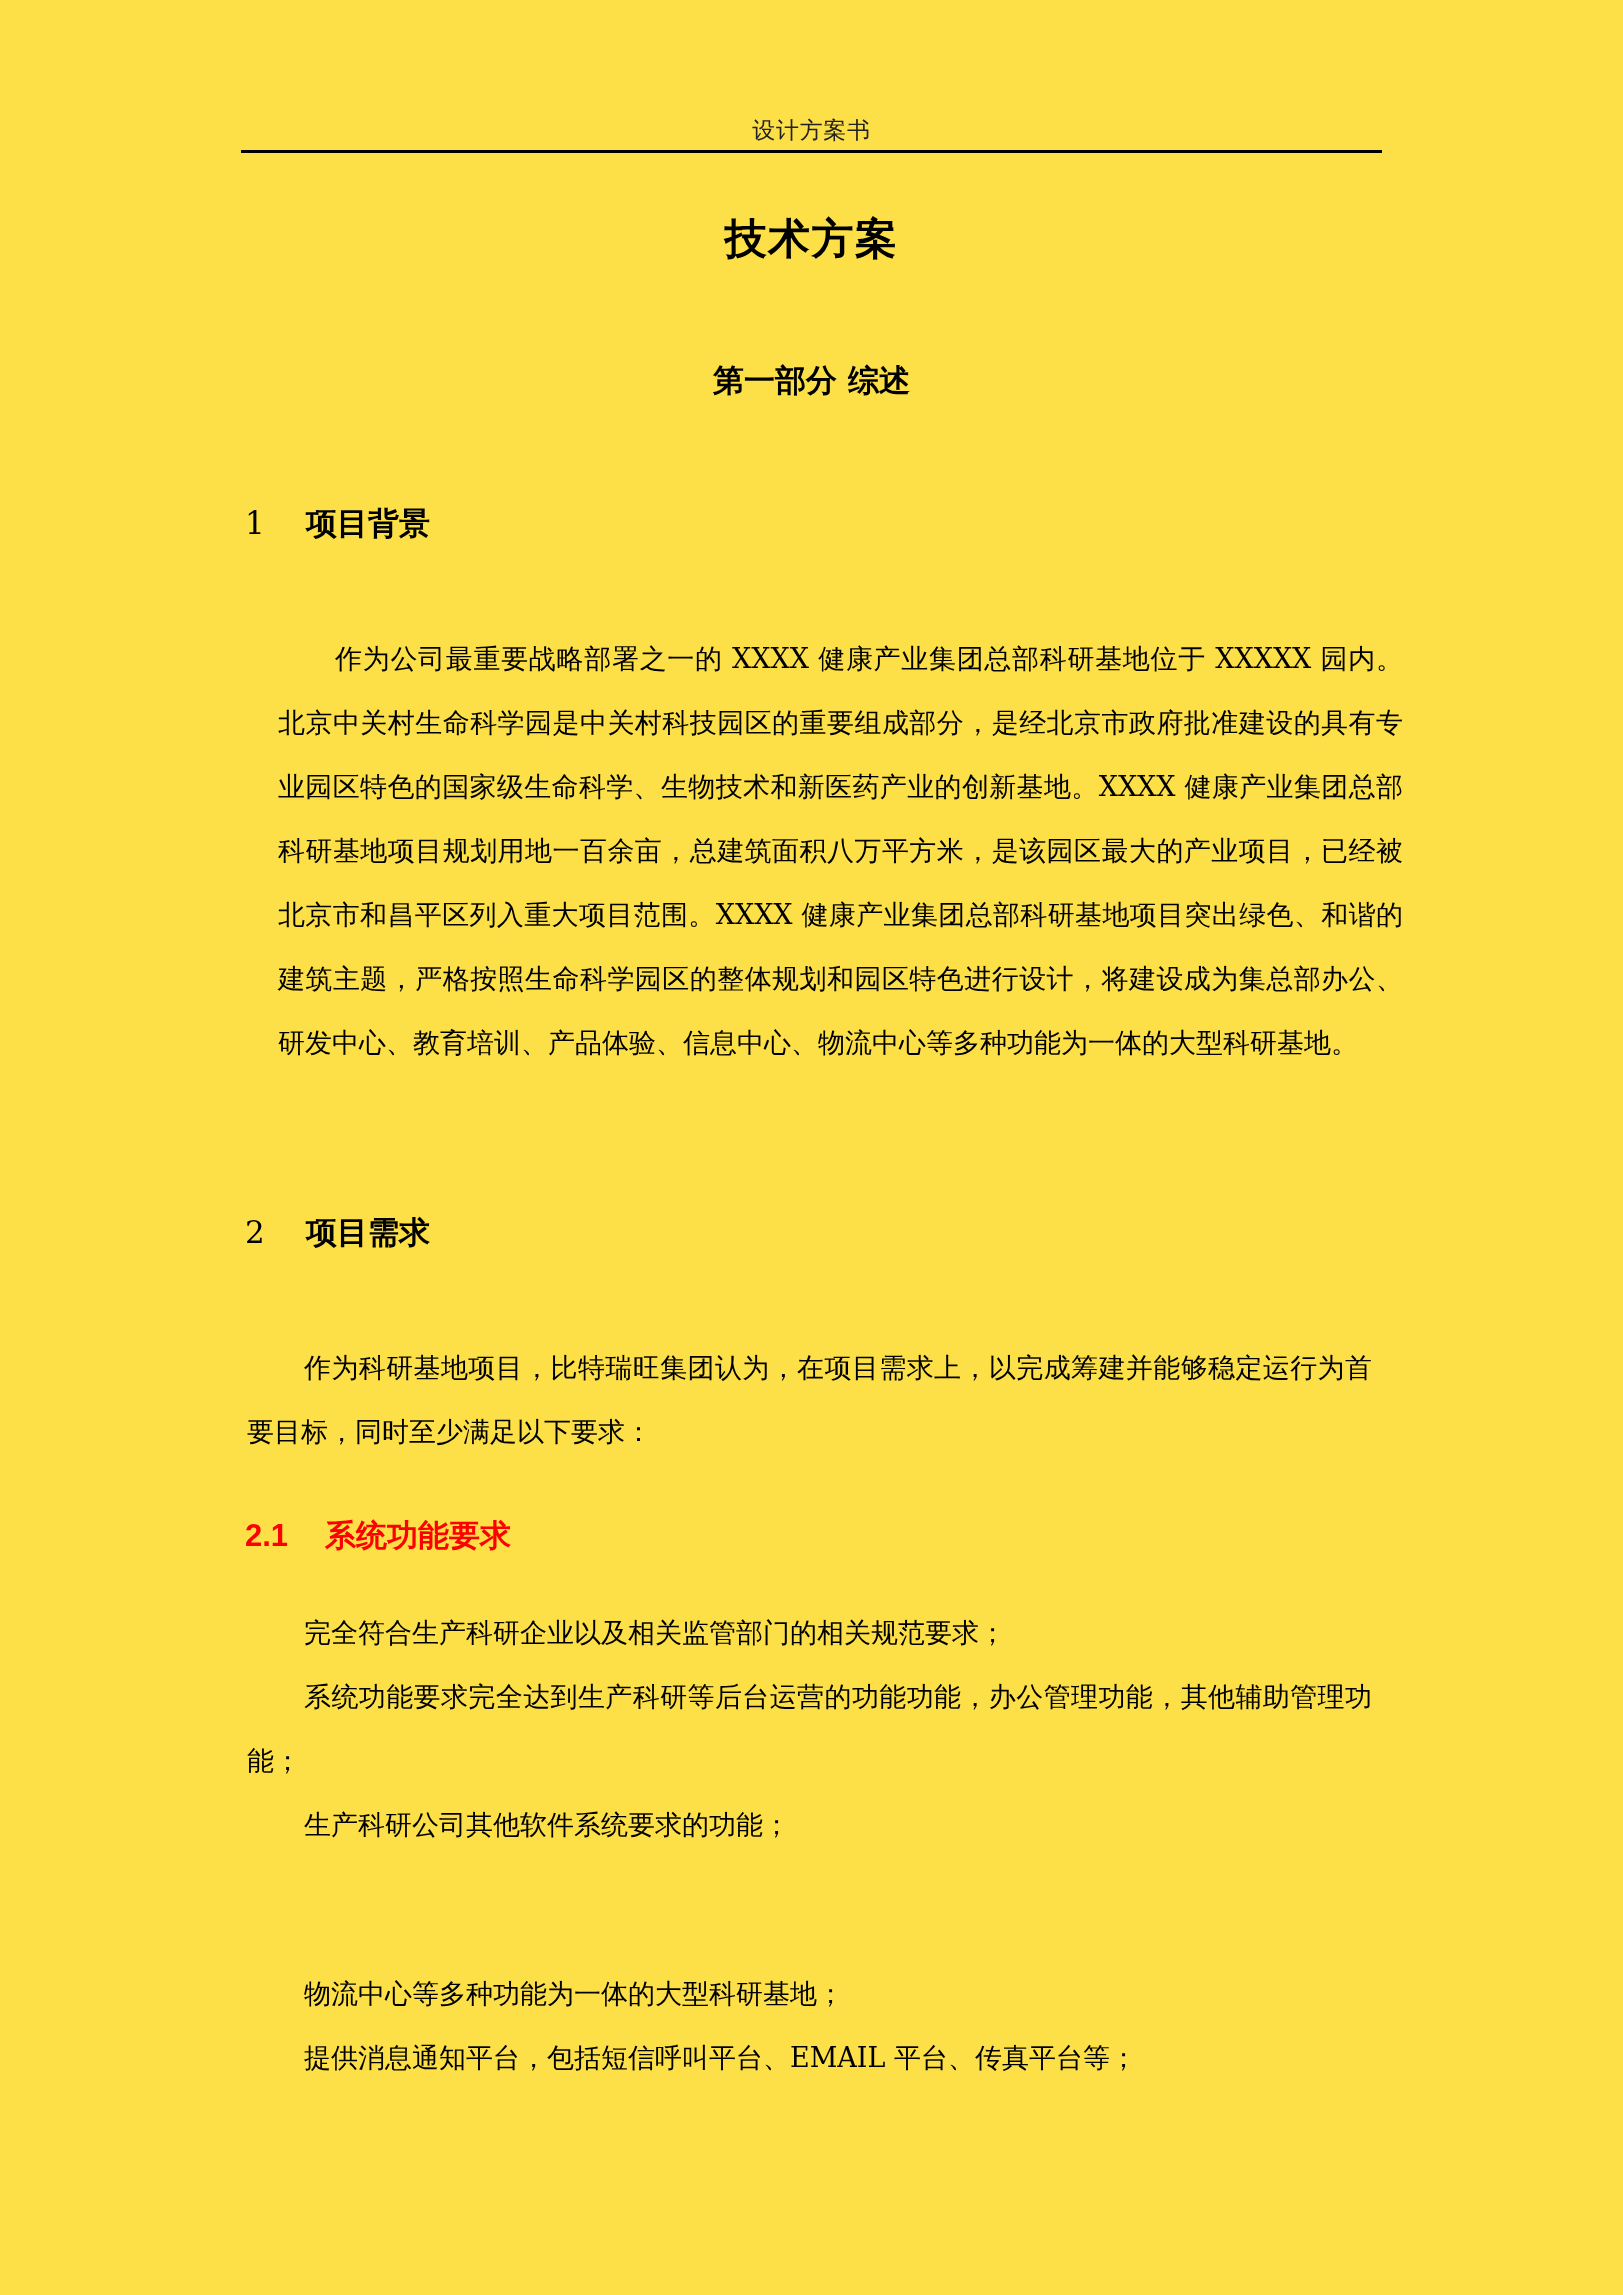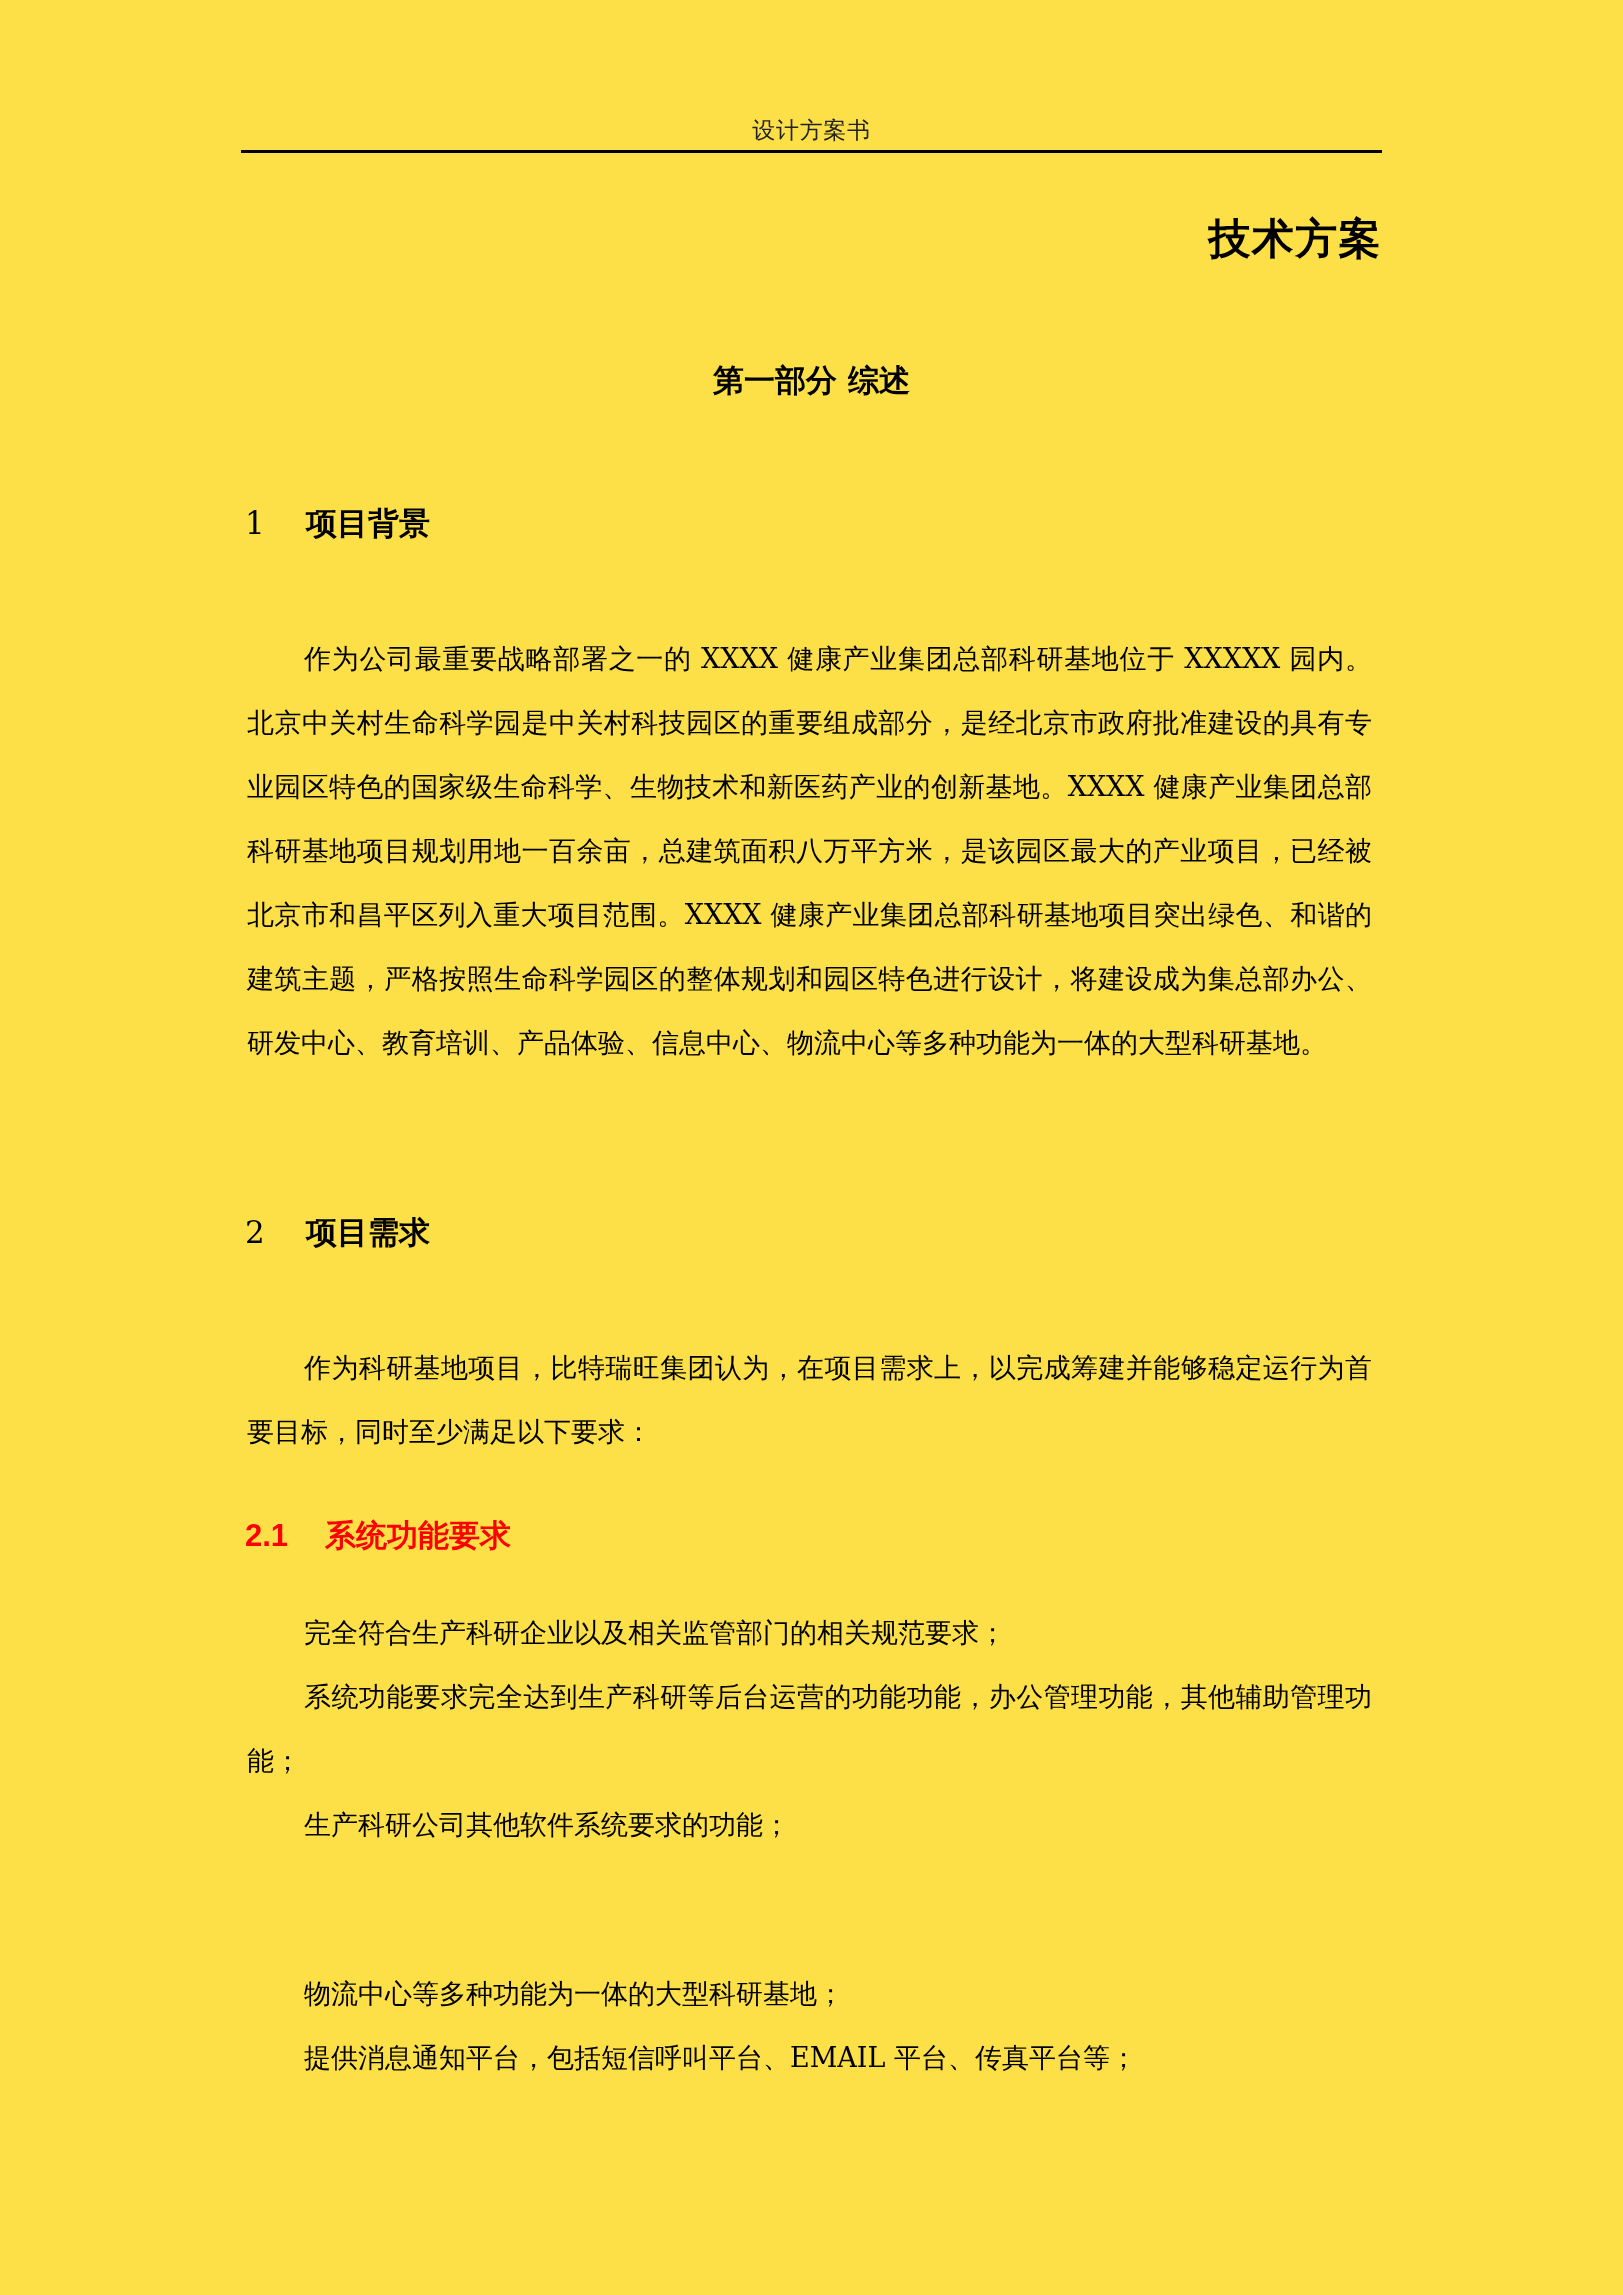--- a/index.html
+++ b/index.html
@@ -39,21 +39,21 @@
       width: 1141px;
       top: 150px;
       height: 2.7px;
       background: #000000;
     }
     .doc-title {
       position: absolute;
       left: 241px;
       width: 1141px;
       top: 211px;
-      text-align: right;
+      text-align: center;
       font-size: 42px;
       font-weight: bold;
       letter-spacing: 1.4px;
     }
     .part-title {
       position: absolute;
       left: 241px;
       width: 1141px;
       top: 360px;
       text-align: center;
@@ -119,21 +119,21 @@
 
   <div class="doc-title">技术方案</div>
 
   <div class="part-title">第一部分  综述</div>
 
   <div class="h1" style="top:503px;">
     <span class="num">1</span>
     <span>项目背景</span>
   </div>
 
-  <p class="para" style="top:627px;">作为公司最重要战略部署之一的 XXXX 健康产业集团总部科研基地位于 XXXXX 园内。北京中关村生命科学园是中关村科技园区的重要组成部分，是经北京市政府批准建设的具有专业园区特色的国家级生命科学、生物技术和新医药产业的创新基地。XXXX 健康产业集团总部科研基地项目规划用地一百余亩，总建筑面积八万平方米，是该园区最大的产业项目，已经被北京市和昌平区列入重大项目范围。XXXX 健康产业集团总部科研基地项目突出绿色、和谐的建筑主题，严格按照生命科学园区的整体规划和园区特色进行设计，将建设成为集总部办公、研发中心、教育培训、产品体验、信息中心、物流中心等多种功能为一体的大型科研基地。</p>
+  <p class="para" style="top:627px;margin-left:31px;">作为公司最重要战略部署之一的 XXXX 健康产业集团总部科研基地位于 XXXXX 园内。北京中关村生命科学园是中关村科技园区的重要组成部分，是经北京市政府批准建设的具有专业园区特色的国家级生命科学、生物技术和新医药产业的创新基地。XXXX 健康产业集团总部科研基地项目规划用地一百余亩，总建筑面积八万平方米，是该园区最大的产业项目，已经被北京市和昌平区列入重大项目范围。XXXX 健康产业集团总部科研基地项目突出绿色、和谐的建筑主题，严格按照生命科学园区的整体规划和园区特色进行设计，将建设成为集总部办公、研发中心、教育培训、产品体验、信息中心、物流中心等多种功能为一体的大型科研基地。</p>
 
   <div class="h1" style="top:1212px;">
     <span class="num">2</span>
     <span>项目需求</span>
   </div>
 
   <p class="para" style="top:1336px;">作为科研基地项目，比特瑞旺集团认为，在项目需求上，以完成筹建并能够稳定运行为首要目标，同时至少满足以下要求：</p>
 
   <div class="h2" style="top:1515px;">
     <span class="num" style="width:80px;">2.1</span>

